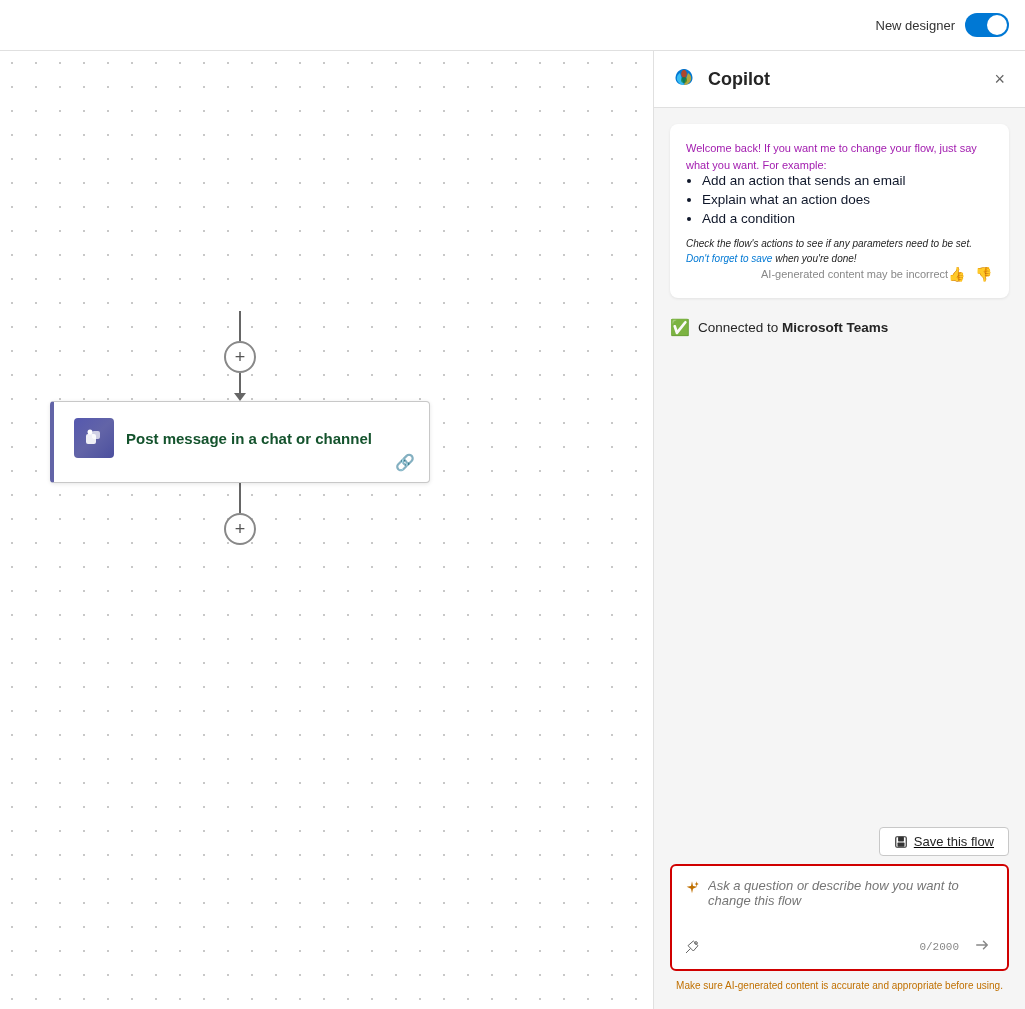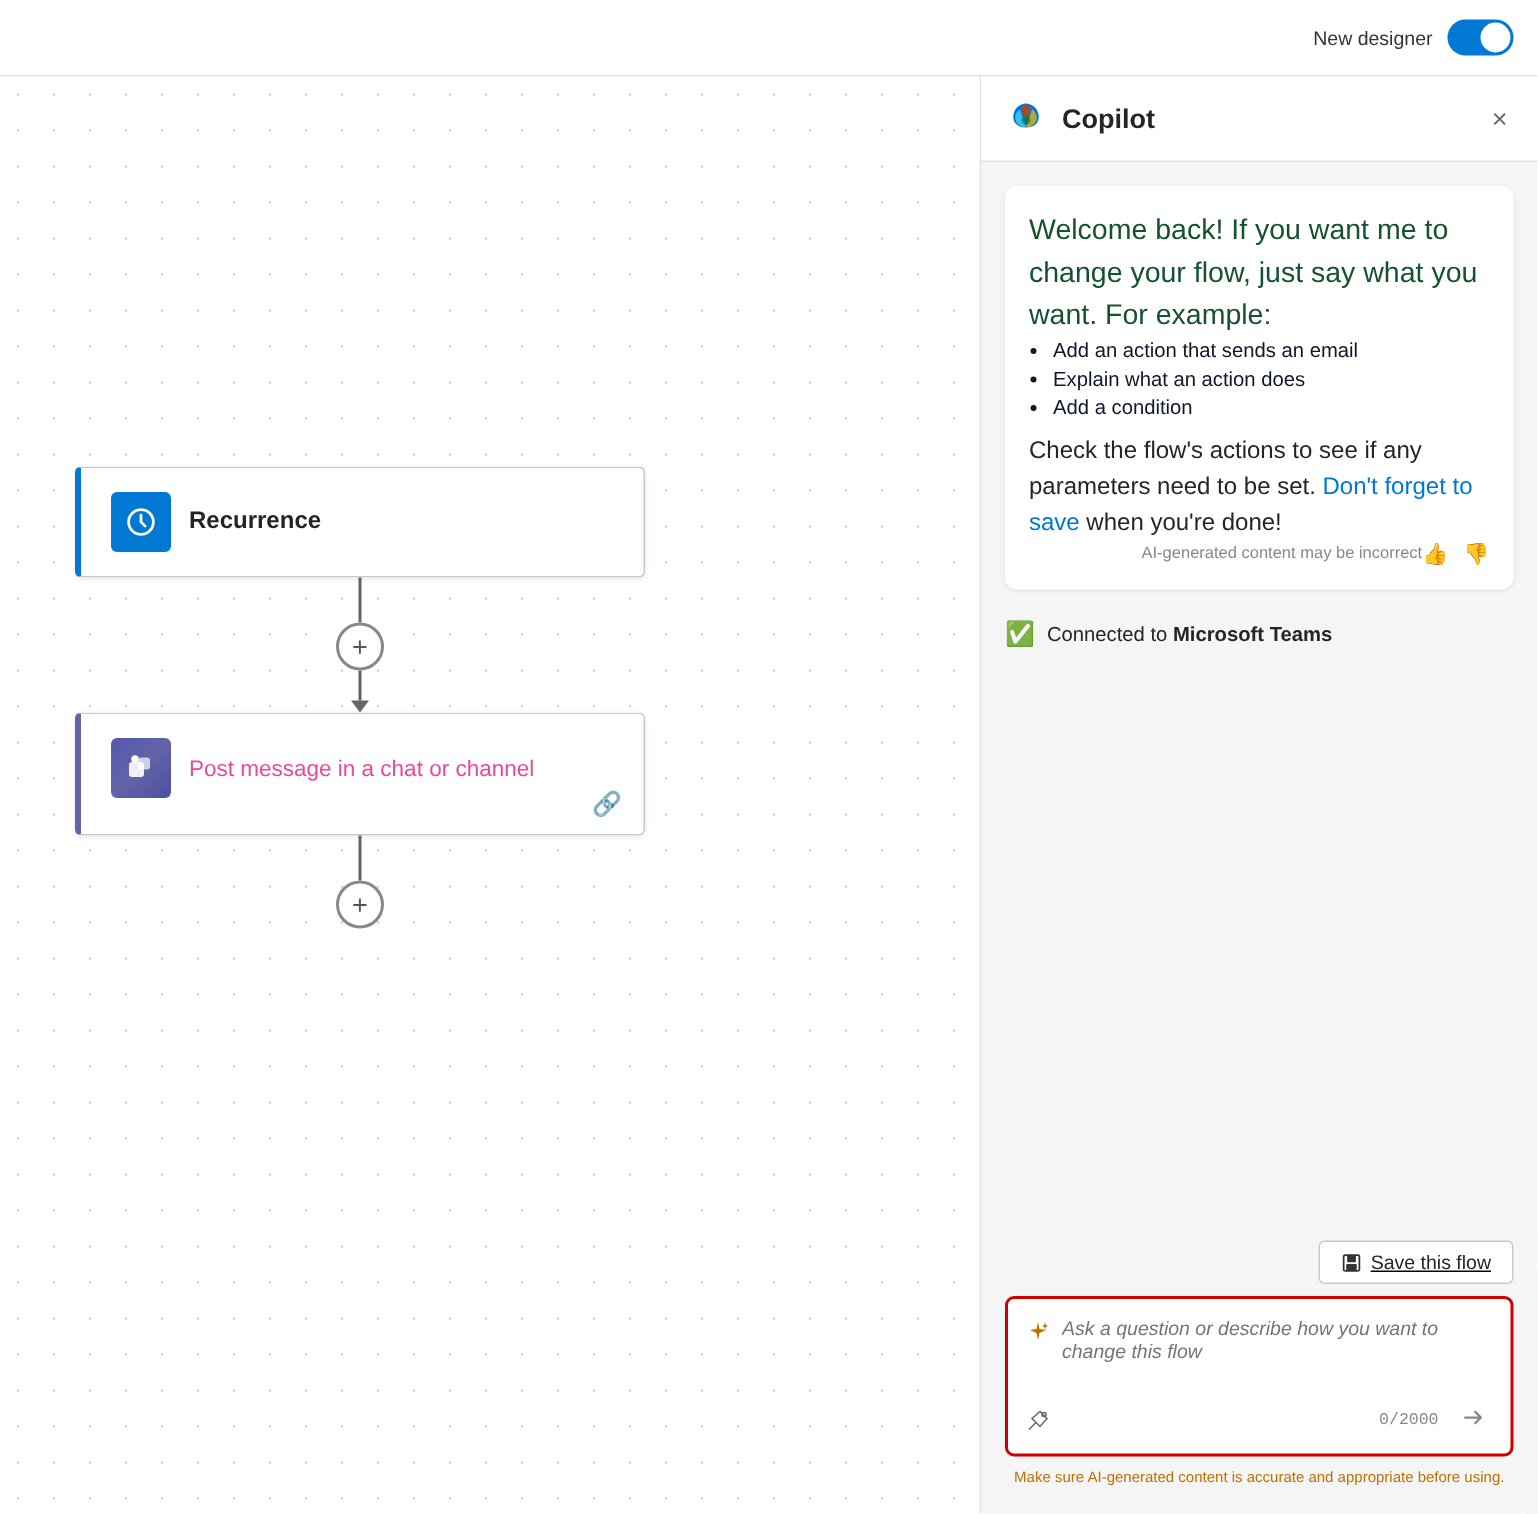--- a/index.html
+++ b/index.html
@@ -125,22 +125,22 @@
     }
 
     .post-message-header {
       display: flex;
       align-items: center;
       width: 100%;
     }
 
     .post-message-title {
       font-size: 15px;
-      font-weight: 400;
-      color: #ec4899;
+      font-weight: 700;
+      color: #14532d;
     }
 
     .link-icon {
       position: absolute;
       bottom: 10px;
       right: 14px;
       font-size: 16px;
       color: #888;
     }
 
@@ -238,40 +238,41 @@
     }
 
     .chat-bubble {
       background: #fff;
       border-radius: 8px;
       padding: 16px;
       box-shadow: 0 1px 3px rgba(0,0,0,0.08);
     }
 
     .chat-bubble p {
-      font-size: 19px;
-      color: #14532d;
+      font-size: 11px;
+      color: #a21caf;
       line-height: 1.5;
     }
 
     .chat-bubble ul {
       margin-left: 16px;
       margin-bottom: 10px;
     }
 
     .chat-bubble ul li {
       font-size: 13.5px;
       color: #0f172a;
       margin-bottom: 4px;
     }
 
     .chat-bubble .check-text {
-      font-size: 16px;
+      font-size: 10px;
       color: #252525;
       line-height: 1.5;
+      font-style: italic;
     }
 
     .chat-bubble .check-text span.link {
       color: #0078d4;
     }
 
     .ai-disclaimer {
       font-size: 11px;
       color: #888;
       display: flex;
@@ -407,30 +408,20 @@
   <span class="top-bar-label">New designer</span>
   <div class="toggle-switch"></div>
 </div>
 
 <div class="main-layout">
 
   <div class="canvas-area">
 
     <div class="flow-container">
 
-      <div class="flow-node recurrence">
-        <div class="node-icon-box blue">
-
-          <svg width="22" height="22" viewBox="0 0 24 24" fill="none">
-            <circle cx="12" cy="12" r="9" stroke="white" stroke-width="2" fill="none"></circle>
-            <path d="M12 7v5l3 3" stroke="white" stroke-width="2" stroke-linecap="round"></path>
-          </svg>
-        </div>
-        <span class="node-title">Recurrence</span>
-      </div>
 
       <div class="connector">
         <div class="connector-line"></div>
         <div class="add-button">
           <span>+</span>
         </div>
         <div class="connector-line-bottom"></div>
         <div class="arrow-down"></div>
       </div>
 

